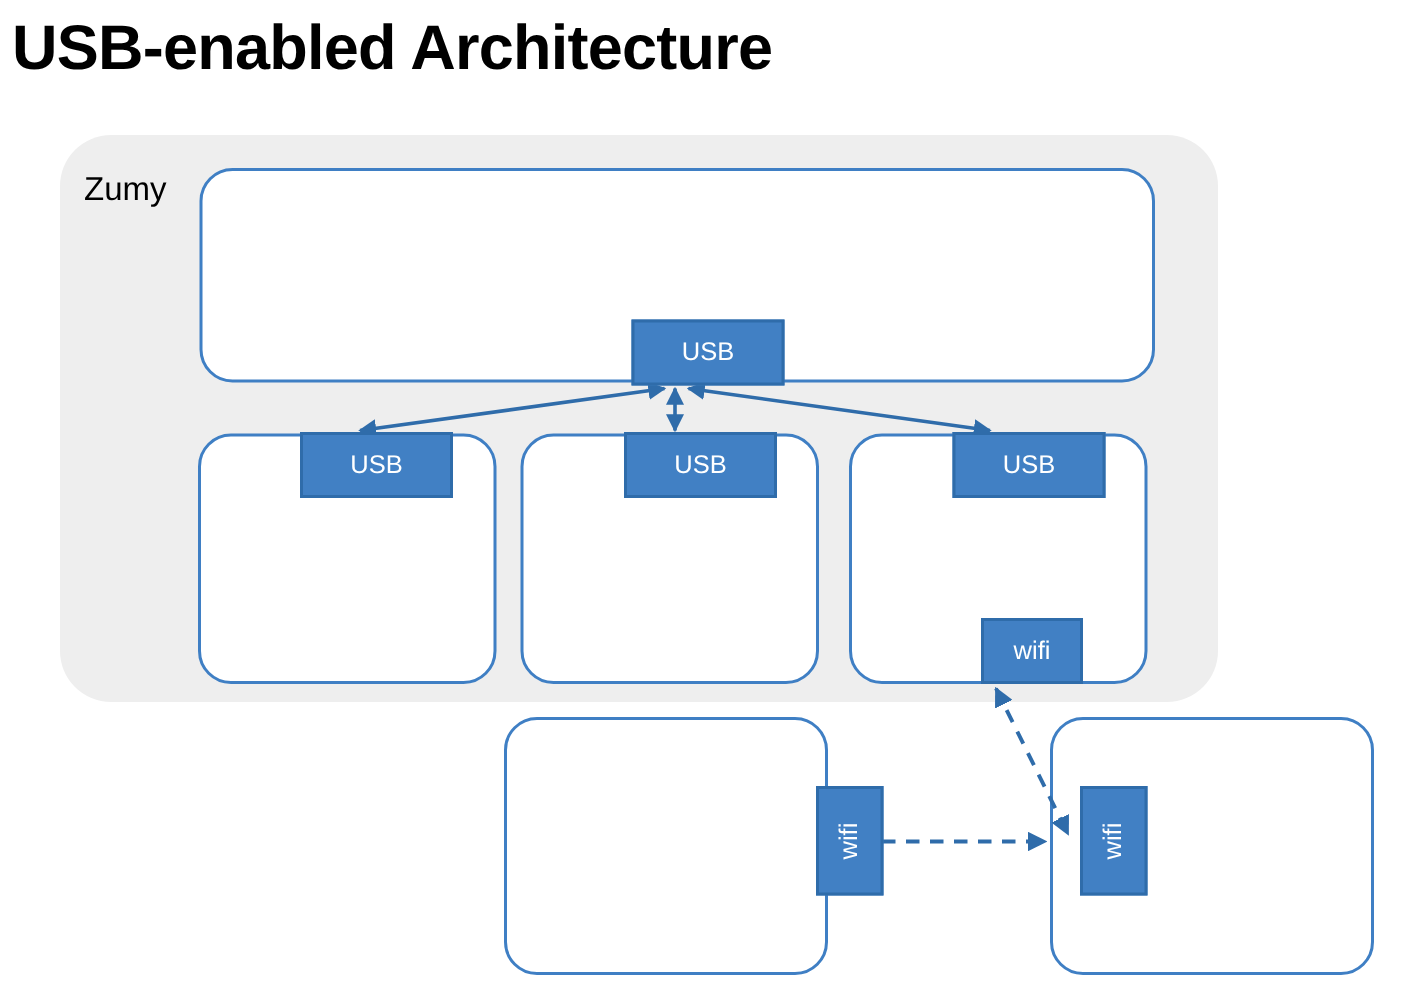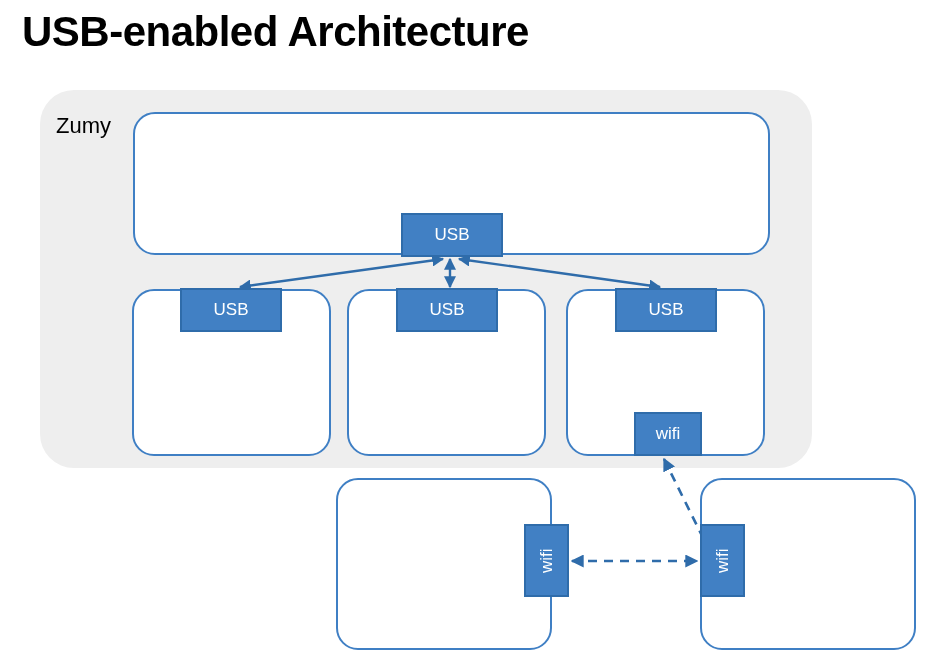--- a/index.html
+++ b/index.html
@@ -10,21 +10,21 @@
   #slide {
     position: relative;
     width: 943px;
     height: 654px;
     background: #ffffff;
     overflow: hidden;
     font-family: "Liberation Sans", sans-serif;
   }
   #slide-title {
     position: absolute;
-    left: 22px;
+    left: 8px;
     top: 8px;
     font-size: 42px;
     font-weight: bold;
     color: #000000;
     letter-spacing: -0.5px;
     white-space: nowrap;
   }
 
   
   .zumy-shell {
@@ -67,20 +67,21 @@
     position: absolute;
     background: #4180c4;
     border: 2px solid #2f6caa;
     box-sizing: border-box;
     color: #ffffff;
     font-size: 17px;
     display: flex;
     align-items: center;
     justify-content: center;
     z-index: 5;
+    margin-left: 20px;
   }
   .port-vertical {
     writing-mode: vertical-rl;
     transform: rotate(180deg);
   }
 
   
   #odroid-node   { left: 133px; top: 112px;  width: 637px; height: 143px; }
   #odroid-label  { top: 172px; }
 

